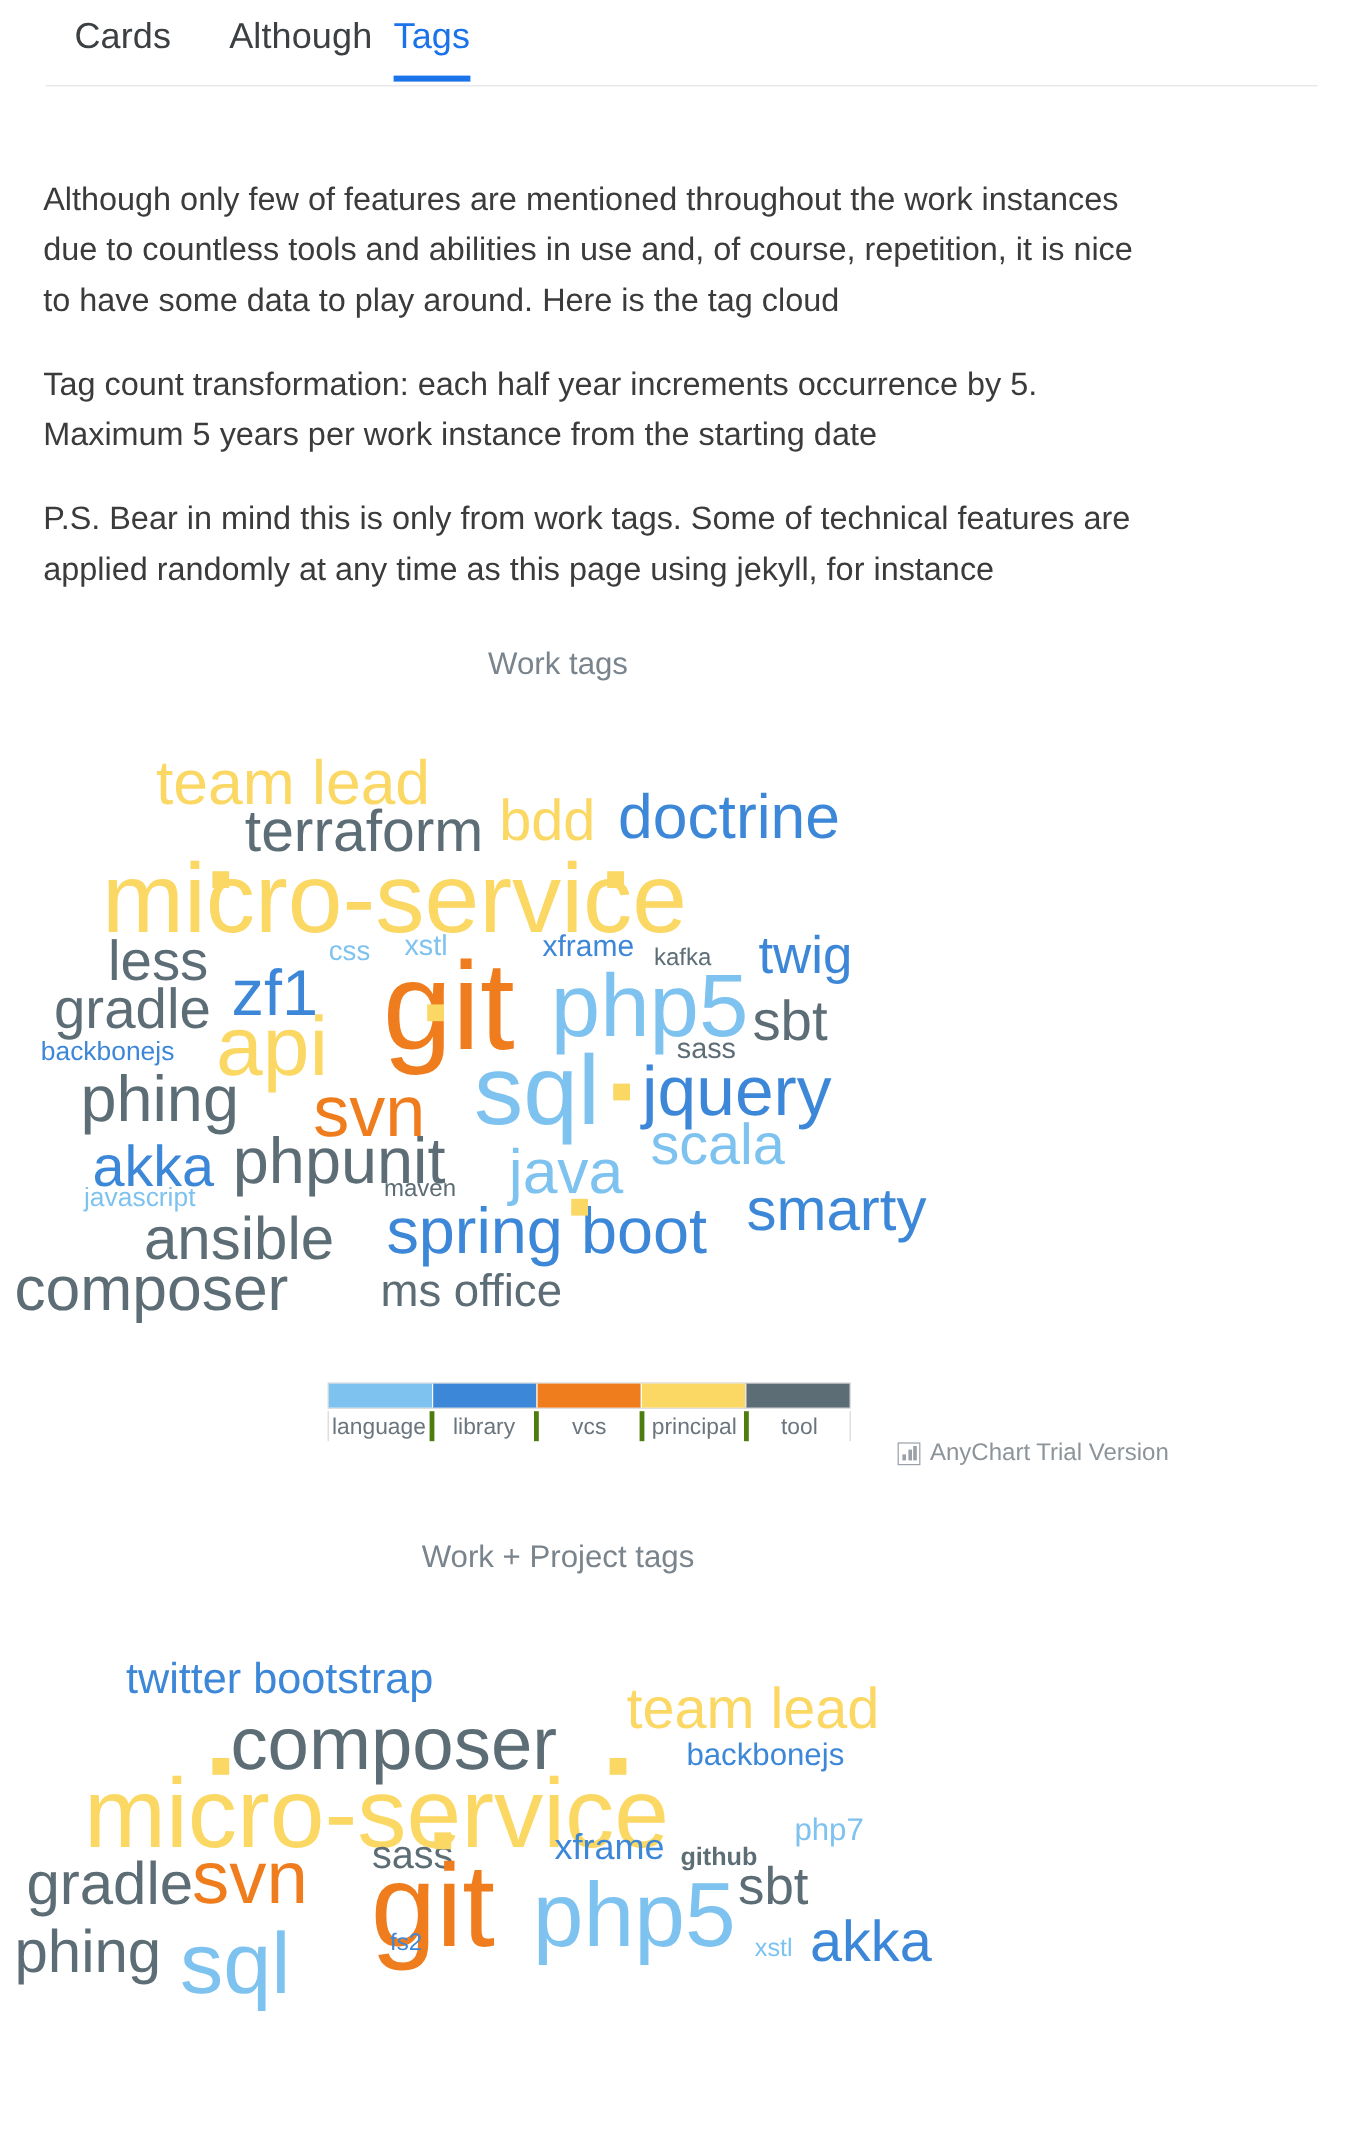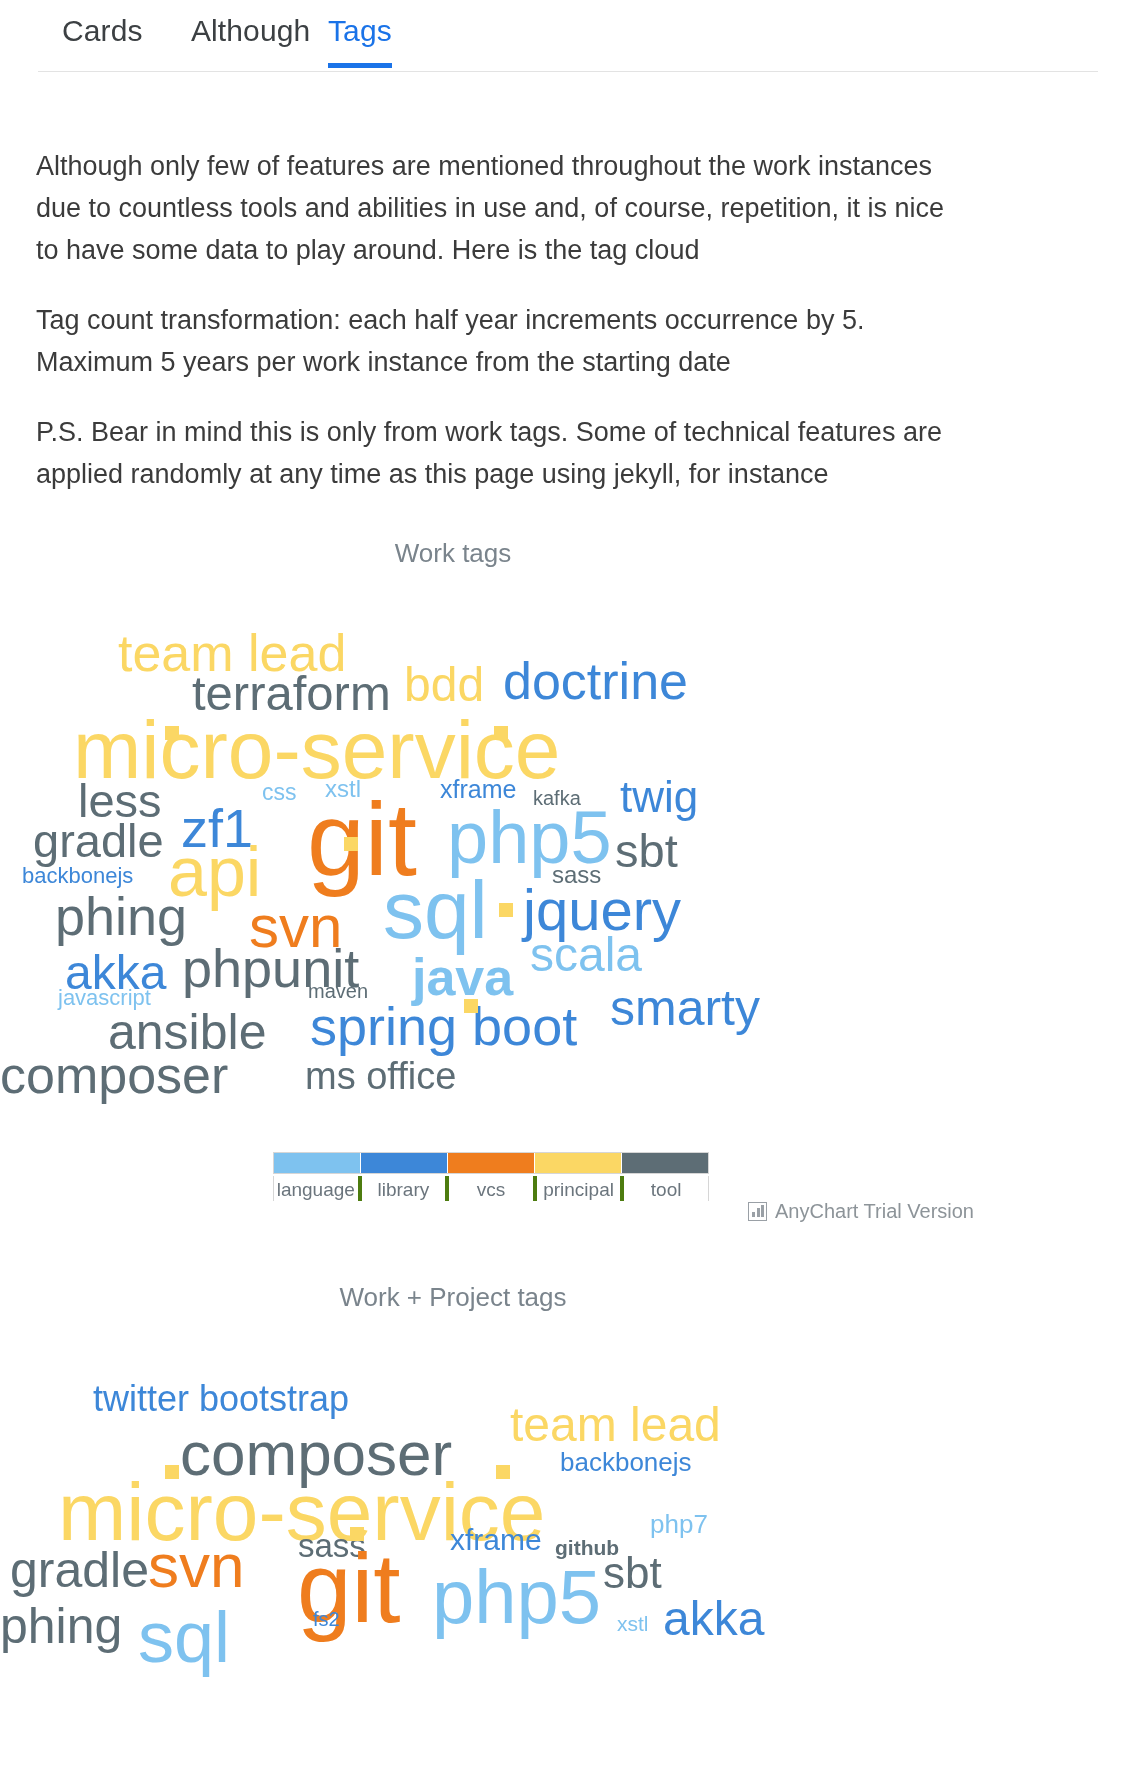--- a/index.html
+++ b/index.html
@@ -61,21 +61,21 @@
     width: 930px;
     font-size: 27px;
     line-height: 42px;
     color: #3b3b3b;
   }
   #para-1 { top: 118px; }
   #para-2 { top: 272px; }
   #para-3 { top: 384px; }
 
   
-  .cloud-block { position: absolute; left: 0; width: 906px; }
+  .cloud-block { position: absolute; left: 12px; width: 906px; }
   .cloud-title {
     text-align: center;
     font-size: 26px;
     color: #7a848c;
     font-family: "Liberation Sans", sans-serif;
   }
   .cloud-canvas {
     position: relative;
     margin: 0 auto;
     width: 1000px;
@@ -199,21 +199,21 @@
         <span class="tag" style="left: 615px; top: 258px; font-size: 47px; color: rgb(93, 109, 117);">sbt</span>
         <span class="tag" style="left: 22px; top: 296px; font-size: 22px; color: rgb(61, 135, 216);">backbonejs</span>
         <span class="tag" style="left: 168px; top: 268px; font-size: 70px; color: rgb(251, 215, 100);">api</span>
         <span class="tag" style="left: 552px; top: 294px; font-size: 24px; color: rgb(93, 109, 117);">sass</span>
         <span class="tag" style="left: 55px; top: 320px; font-size: 54px; color: rgb(93, 109, 117);">phing</span>
         <span class="tag" style="left: 383px; top: 300px; font-size: 82px; color: rgb(126, 194, 239);">sql</span>
         <span class="tag" style="left: 523px; top: 312px; font-size: 58px; color: rgb(61, 135, 216);">jquery</span>
         <span class="tag" style="left: 249px; top: 328px; font-size: 60px; color: rgb(239, 125, 30);">svn</span>
         <span class="tag" style="left: 65px; top: 380px; font-size: 48px; color: rgb(61, 135, 216);">akka</span>
         <span class="tag" style="left: 182px; top: 372px; font-size: 54px; color: rgb(93, 109, 117);">phpunit</span>
-        <span class="tag" style="left: 412px; top: 382px; font-size: 52px; color: rgb(126, 194, 239); font-weight: bold;">java</span>
+        <span class="tag" style="left: 412px; top: 382px; font-size: 52px; color: rgb(126, 194, 239);">java</span>
         <span class="tag" style="left: 530px; top: 362px; font-size: 48px; color: rgb(126, 194, 239);">scala</span>
         <span class="tag" style="left: 58px; top: 418px; font-size: 22px; color: rgb(126, 194, 239);">javascript</span>
         <span class="tag" style="left: 308px; top: 412px; font-size: 20px; color: rgb(93, 109, 117);">maven</span>
         <span class="tag" style="left: 108px; top: 438px; font-size: 50px; color: rgb(93, 109, 117);">ansible</span>
         <span class="tag" style="left: 310px; top: 430px; font-size: 54px; color: rgb(61, 135, 216);">spring boot</span>
         <span class="tag" style="left: 610px; top: 414px; font-size: 50px; color: rgb(61, 135, 216);">smarty</span>
         <span class="tag" style="left: 0px; top: 480px; font-size: 52px; color: rgb(93, 109, 117);">composer</span>
         <span class="tag" style="left: 305px; top: 488px; font-size: 38px; color: rgb(93, 109, 117);">ms office</span>
         <span class="dot" style="left: 165px; top: 157px; background: rgb(251, 215, 100);"></span>
         <span class="dot" style="left: 494px; top: 157px; background: rgb(251, 215, 100);"></span>

